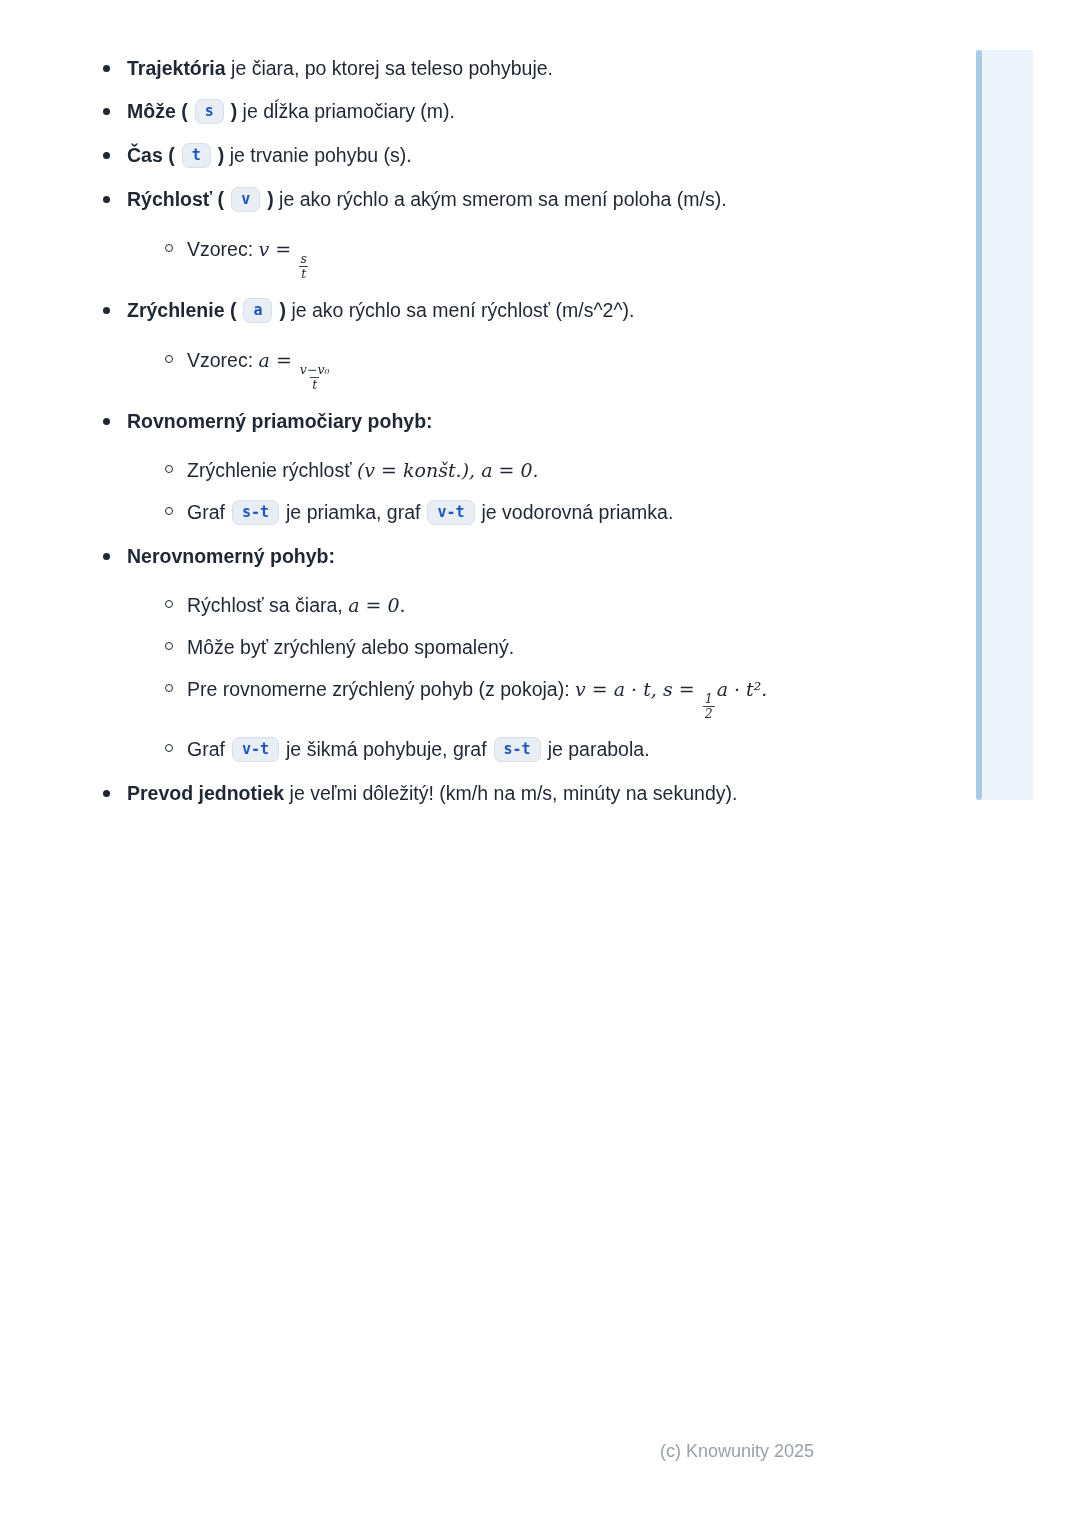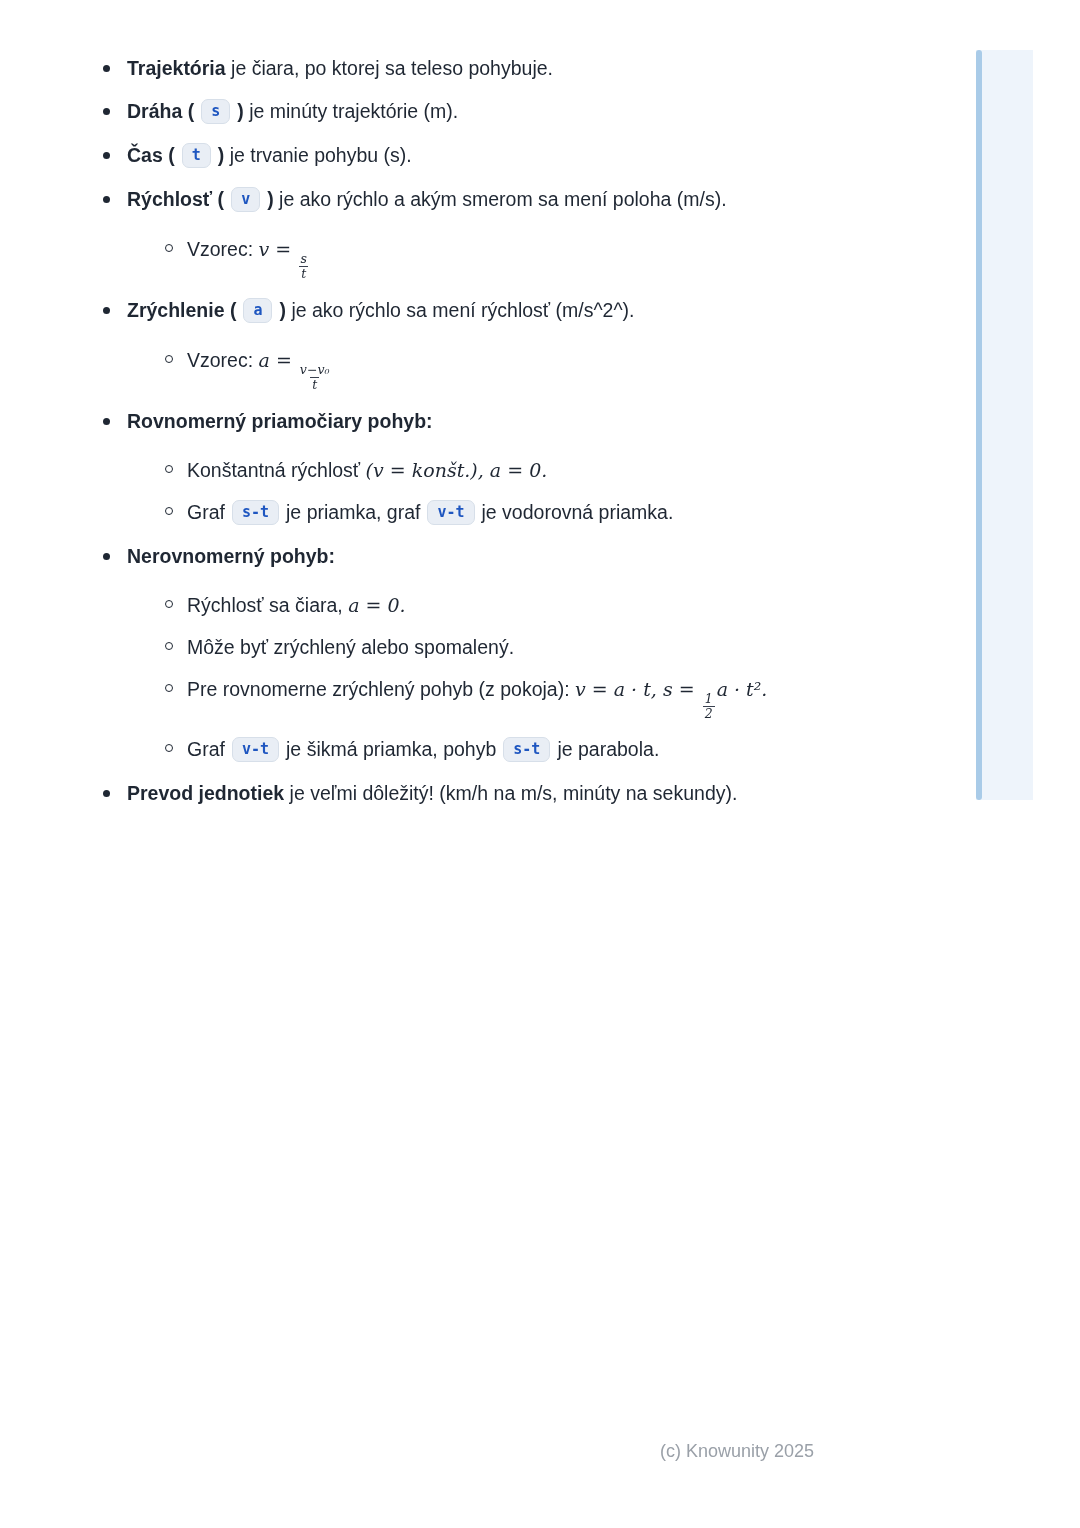--- a/index.html
+++ b/index.html
@@ -52,21 +52,21 @@
   <div class="content">
     <ul>
 
       <li class="titem">
         <span class="dot"></span>
         <div><b>Trajektória</b><span> je čiara, po ktorej sa teleso pohybuje.</span></div>
       </li>
 
       <li class="titem">
         <span class="dot"></span>
-        <div><b>Dráha (</b><span class="chip">s</span><b>)</b><span> je minúty trajektórie (m).</span></div>
+        <div><b>Môže (</b><span class="chip">s</span><b>)</b><span> je dĺžka priamočiary (m).</span></div>
       </li>
 
       <li class="titem">
         <span class="dot"></span>
         <div><b>Čas (</b><span class="chip">t</span><b>)</b><span> je trvanie pohybu (s).</span></div>
       </li>
 
       <li class="titem">
         <span class="dot"></span>
         <div><b>Rýchlosť (</b><span class="chip">v</span><b>)</b><span> je ako rýchlo a akým smerom sa mení poloha (m/s).</span></div>
@@ -94,21 +94,21 @@
           </li>
         </ul>
       </li>
 
       <li class="titem">
         <span class="dot"></span>
         <div><b>Rovnomerný priamočiary pohyb:</b></div>
         <ul class="sub">
           <li class="sitem">
             <span class="ring"></span>
-            <div><span>Konštantná rýchlosť </span><span class="math">(v = konšt.), a = 0.</span></div>
+            <div><span>Zrýchlenie rýchlosť </span><span class="math">(v = konšt.), a = 0.</span></div>
           </li>
           <li class="sitem">
             <span class="ring"></span>
             <div><span>Graf</span><span class="chip">s-t</span><span>je priamka, graf</span><span class="chip">v-t</span><span>je vodorovná priamka.</span></div>
           </li>
         </ul>
       </li>
 
       <li class="titem">
         <span class="dot"></span>
@@ -124,21 +124,21 @@
           </li>
           <li class="sitem">
             <span class="ring"></span>
             <div><span>Pre rovnomerne zrýchlený pohyb (z pokoja): </span><span class="math">v = a · t, s = </span><span class="frac">
                   <span class="num">1</span>
                   <span class="den">2</span>
                 </span><span class="math">a · t².</span></div>
           </li>
           <li class="sitem">
             <span class="ring"></span>
-            <div><span>Graf</span><span class="chip">v-t</span><span>je šikmá priamka, pohyb</span><span class="chip">s-t</span><span>je parabola.</span></div>
+            <div><span>Graf</span><span class="chip">v-t</span><span>je šikmá pohybuje, graf</span><span class="chip">s-t</span><span>je parabola.</span></div>
           </li>
         </ul>
       </li>
 
       <li class="titem">
         <span class="dot"></span>
         <div><b>Prevod jednotiek</b><span> je veľmi dôležitý! (km/h na m/s, minúty na sekundy).</span></div>
       </li>
 
     </ul>

